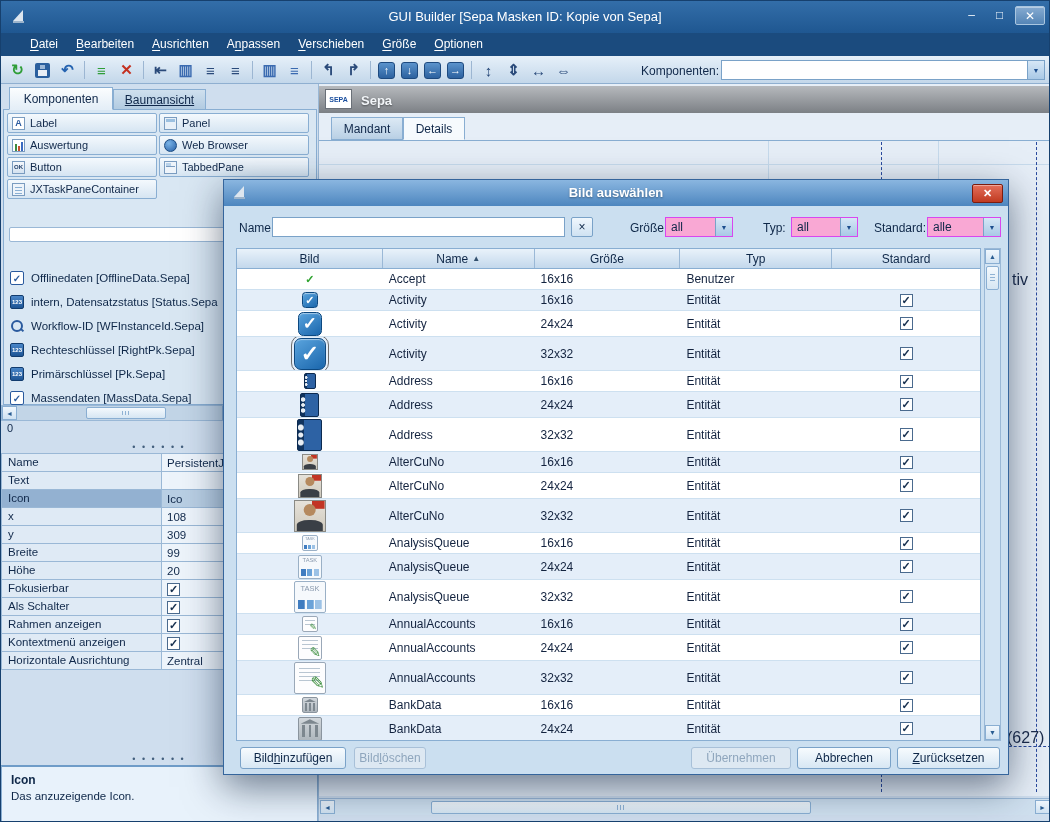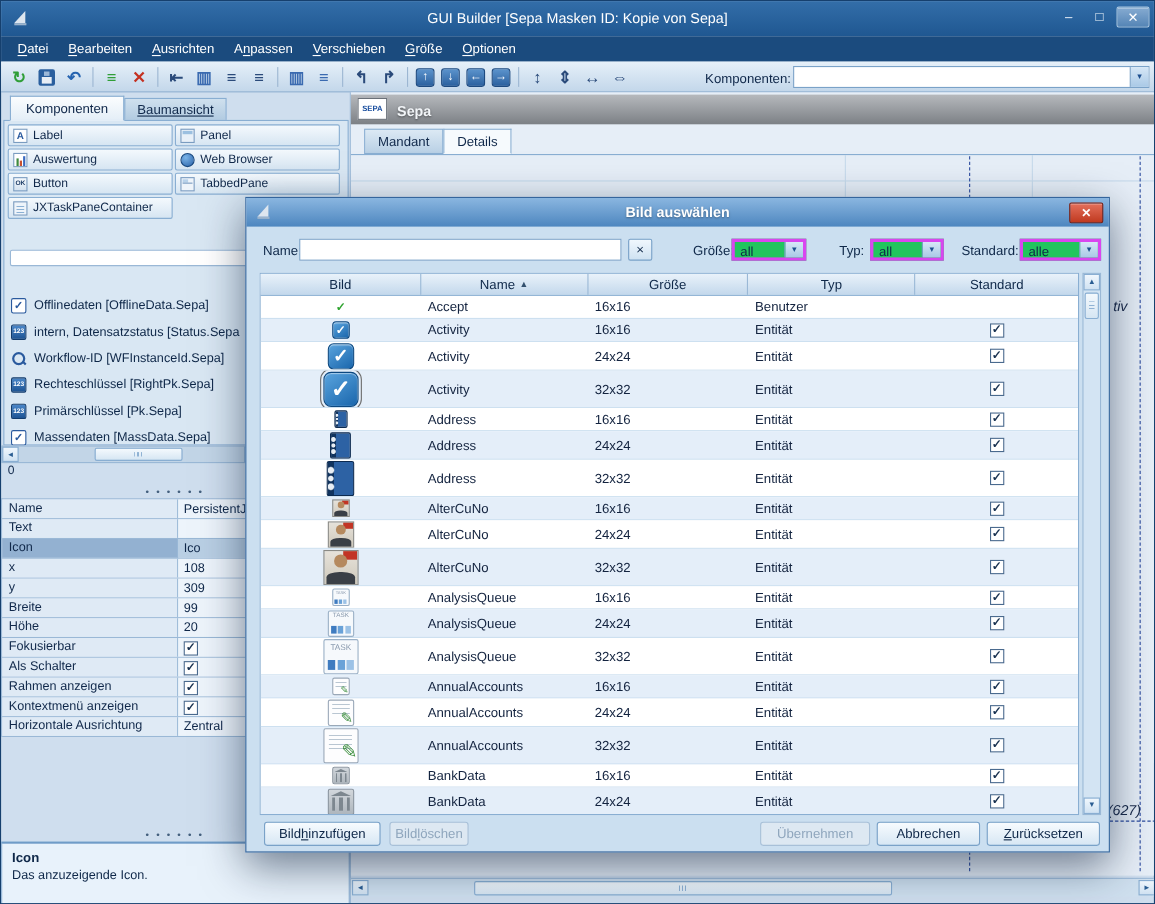--- a/index.html
+++ b/index.html
@@ -13,21 +13,21 @@
   .app-mini::before{content:"";position:absolute;left:2px;top:1px;border-left:10px solid transparent;border-bottom:11px solid #dde6ef;}
   .app-mini::after{content:"";position:absolute;left:2px;bottom:1px;width:11px;height:2px;background:#9cb4cc;}
   .win-title{position:absolute;left:0;right:0;top:8px;text-align:center;color:#fff;font-size:13px;}
   .win-btns{position:absolute;right:4px;top:5px;display:flex;gap:3px;}
   .wb{width:25px;height:19px;color:#eef4fa;font-size:12px;text-align:center;line-height:19px;}
   .wb-close{width:30px;background:linear-gradient(#86abd1,#5585b6);border:1px solid #a9c6e0;border-radius:2px;color:#fff;
             box-shadow:inset 0 1px 0 rgba(255,255,255,.4);}
 
   
   .menubar{position:absolute;left:0;top:32px;width:100%;height:23px;background:#1b4b7e;}
-  #menu-items{padding-left:6px;}
+  #menu-items{padding-left:20px;}
   .menu-item{display:inline-block;padding:4px 9px 0 9px;height:23px;color:#fff;font-size:12px;}
   .menu-item u{text-underline-offset:2px;}
 
   
   .toolbar{position:absolute;left:0;top:55px;width:100%;height:28px;background:linear-gradient(#e6f0f9,#c3d7ea);
            border-bottom:1px solid #8fafd0;}
   #tb-icons{position:absolute;left:4px;top:3px;display:flex;align-items:center;height:22px;}
   .tb-ico{width:23px;height:21px;display:flex;align-items:center;justify-content:center;font-size:15px;font-weight:bold;margin:0 1px;}
   .tb-ico.boxed{width:17px;height:17px;background:linear-gradient(#5b93cc,#2c619f);border:1px solid #1d4a80;border-radius:3px;
                 font-size:11px;margin:0 3px;}
@@ -124,39 +124,39 @@
   .form-title{position:absolute;left:42px;top:7px;color:#f2f5f8;font-size:13px;font-weight:bold;text-shadow:0 1px 2px rgba(0,0,0,.45);}
   .cv-tab{position:absolute;top:33px;height:23px;display:flex;align-items:center;justify-content:center;font-size:12px;
           color:#10284a;border:1px solid #89aed2;}
   #cv-tab-0{left:12px;width:72px;background:linear-gradient(#dce9f4,#b9d0e5);}
   #cv-tab-1{left:84px;width:62px;background:#f6fafd;border-bottom-color:#f6fafd;z-index:2;}
   .cv-tabline{position:absolute;left:0;top:56px;width:732px;height:1px;background:#89aed2;}
   .gl-h{position:absolute;left:0;top:80px;width:732px;height:1px;background:#c6daec;}
   .gl-v{position:absolute;top:57px;height:38px;width:1px;background:#c6daec;}
   .dash-v{position:absolute;top:58px;bottom:4px;width:0;border-left:1px dashed #2a4a9e;}
   .dash-h{position:absolute;width:52px;height:0;border-top:1px dashed #2a4a9e;}
-  .frag{position:absolute;font-size:13px;color:#1a2a4a;font-style:italic;}
+  .frag{position:absolute;font-size:16px;color:#1a2a4a;}
   .cv-hscroll{position:absolute;left:0;top:714px;width:732px;height:17px;background:#cfe0ef;border-top:1px solid #9ab8d6;}
 
   
   .dialog{position:absolute;left:222px;top:178px;width:786px;height:596px;background:#cbdff0;border:1px solid #35659c;
           box-shadow:0 12px 36px rgba(8,26,52,.55);z-index:10;}
   .dlg-title{position:absolute;left:0;top:0;right:0;height:26px;background:linear-gradient(#8ab6e0,#4d86bf);}
   .dlg-title-text{position:absolute;left:0;right:0;top:5px;text-align:center;color:#fff;font-size:13px;font-weight:bold;
                   text-shadow:0 1px 2px rgba(0,0,0,.35);}
   .dlg-icon{left:8px;top:5px;}
   .dlg-close{position:absolute;right:5px;top:4px;width:31px;height:19px;background:linear-gradient(#e4705c,#c03a20);
              border:1px solid #7c1c0e;border-radius:2px;color:#fff;font-size:11px;font-weight:bold;display:flex;
              align-items:center;justify-content:center;box-shadow:inset 0 1px 0 rgba(255,255,255,.4);}
   .f-label{position:absolute;top:41px;font-size:12px;color:#0e2748;}
   .f-input{position:absolute;top:37px;height:20px;background:#fff;border:1px solid #7aa2c8;font-size:12px;padding:0 4px;
            font-family:"Liberation Sans",sans-serif;color:#0e2748;}
   .f-clear{position:absolute;top:37px;width:22px;height:20px;background:linear-gradient(#f0f7fd,#cfe2f2);border:1px solid #7aa2c8;
            border-radius:2px;font-size:12px;color:#0e2748;display:flex;align-items:center;justify-content:center;}
-  .f-combo{position:absolute;top:37px;height:20px;background:#22c55e;border:3px solid #d946ef;font-size:12px;color:#0e2748;
+  .f-combo{position:absolute;top:37px;height:20px;background:#f9a8d4;border:1px solid #d946ef;font-size:12px;color:#0e2748;
            padding:2px 18px 0 5px;}
   .dlg-table{position:absolute;left:12px;top:68px;width:745px;height:493px;background:#fff;border:1px solid #89aed2;}
   .dlg-thead{display:flex;height:20px;background:linear-gradient(#e9f2fa,#c3d8ec);border-bottom:1px solid #89aed2;}
   .th{border-right:1px solid #9ab8d6;font-size:12px;color:#0e2748;display:flex;align-items:center;justify-content:center;gap:4px;}
   .th:last-child{border-right:none;}
   .sort-caret{font-size:8px;color:#33506e;}
   #dlg-rows{position:absolute;left:0;right:0;top:20px;bottom:0;overflow:hidden;}
   .drow{display:flex;align-items:center;border-bottom:1px solid #cde0f0;background:#fff;}
   .drow.alt{background:#e4eef9;}
   .dcell{padding-left:6px;font-size:12px;color:#13233f;display:flex;align-items:center;height:100%;overflow:hidden;}

